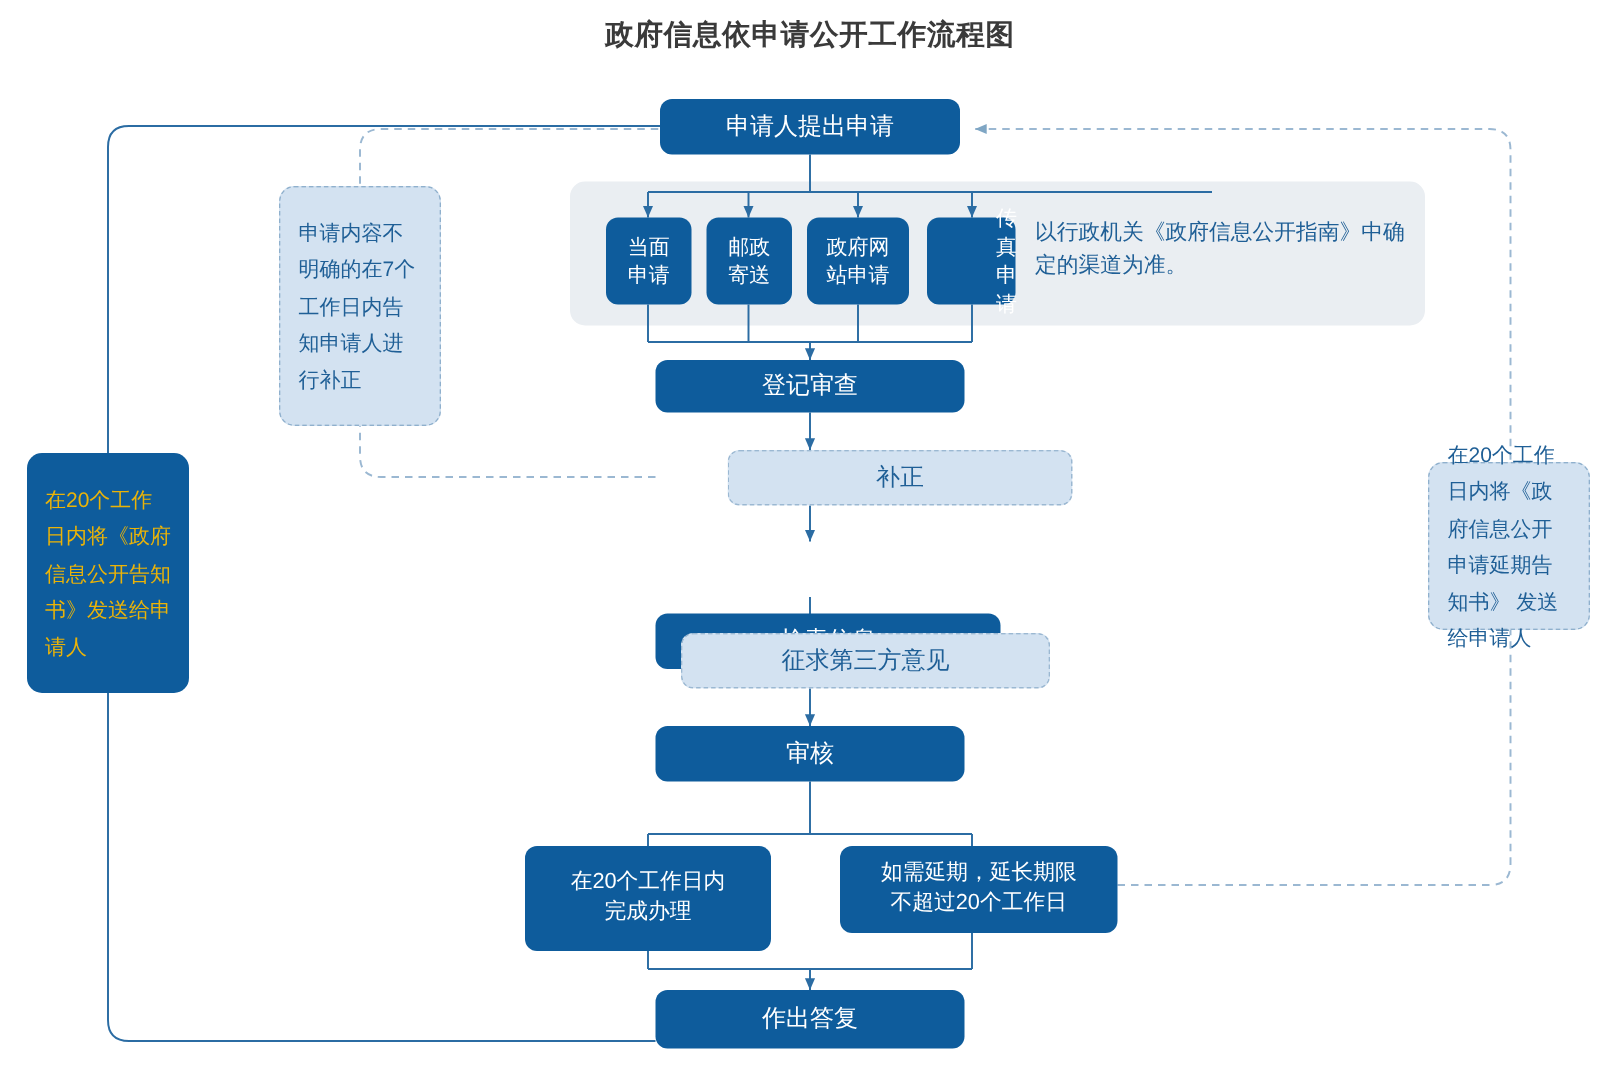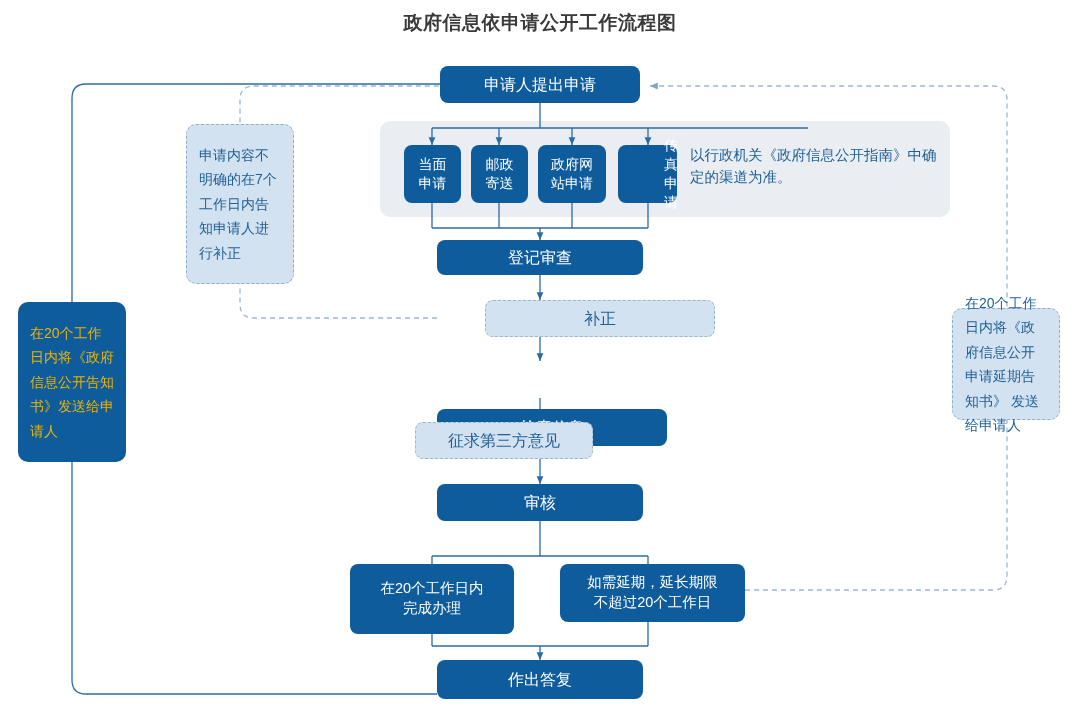--- a/index.html
+++ b/index.html
@@ -130,21 +130,21 @@
   </div>
 
   <div class="node lightbox n-main" style="left:437px;top:300px;width:230px;height:37px;margin-left:48px;">
     <span>补正</span>
   </div>
 
   <div class="node solid n-main" style="left:437px;top:377px;width:230px;height:37px;margin-top:32px;">
     <span>检索信息</span>
   </div>
 
-  <div class="node lightbox n-main" style="left:415px;top:422px;width:178px;height:37px;">
+  <div class="node lightbox n-main" style="left:454px;top:422px;width:246px;height:37px;">
     <span>征求第三方意见</span>
   </div>
 
   <div class="node solid n-main" style="left:437px;top:484px;width:206px;height:37px;">
     <span>审核</span>
   </div>
 
   <div class="node solid n-dual" style="left:350px;top:564px;width:164px;height:70px;white-space:pre-line;">
     <span>在20个工作日内
 完成办理</span>

